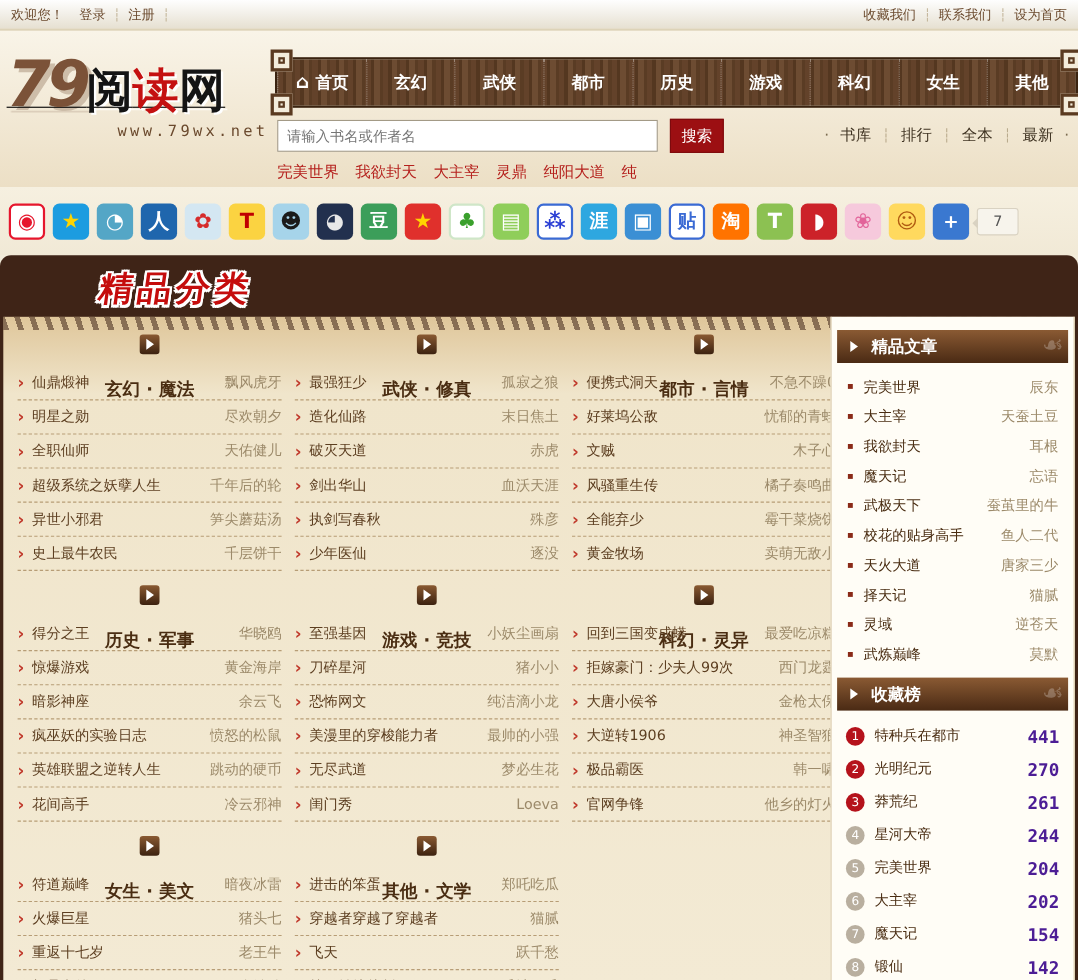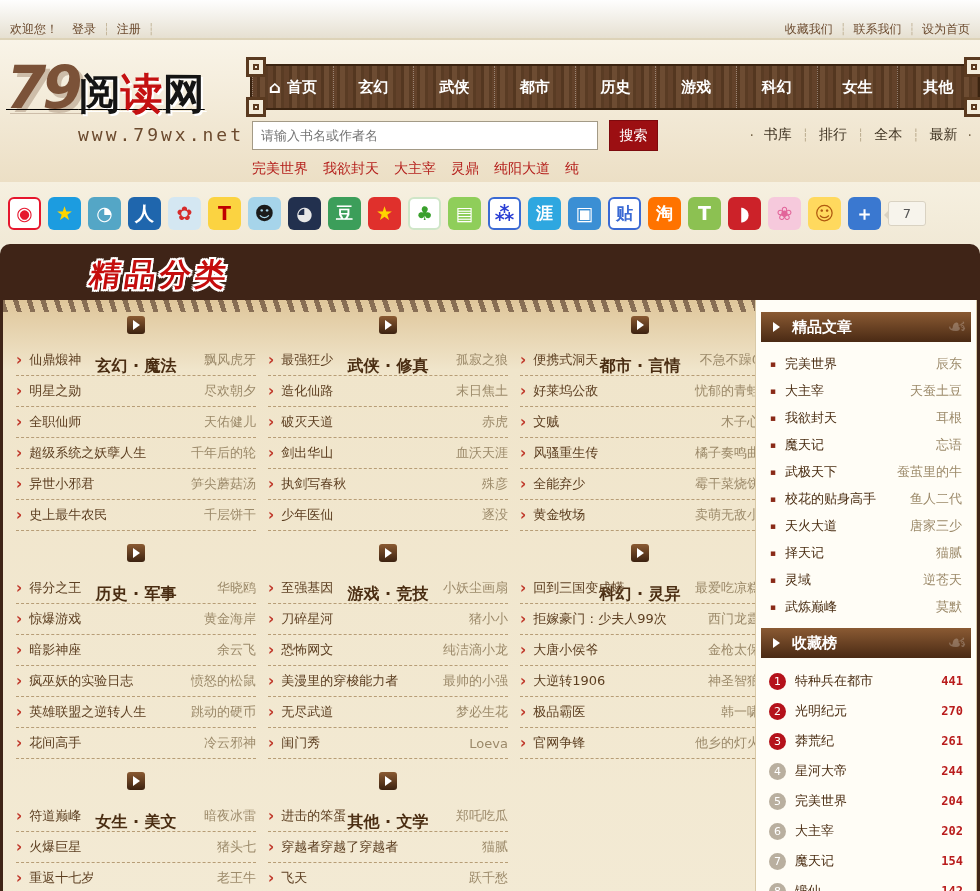--- a/index.html
+++ b/index.html
@@ -1,37 +1,37 @@
 <!DOCTYPE html>
 <html><head>
 <meta charset="utf-8">
 <style>
   *{margin:0;padding:0;box-sizing:border-box;}
   html,body{width:980px;height:891px;overflow:hidden;}
   body{font-family:"DejaVu Sans","Liberation Sans",sans-serif;background:#f2ebda;font-size:13px;}
   a{text-decoration:none;cursor:pointer;}
 
   
-  .topbar{height:40px;background:linear-gradient(#fefefe,#e6e0d1);border-bottom:2px solid #ddd3b8;
-          display:flex;align-items:flex-end;justify-content:space-between;padding:0 10px;color:#6b4a2e;font-size:12px;}
+  .topbar{height:28px;background:linear-gradient(#fefefe,#e6e0d1);border-bottom:2px solid #ddd3b8;
+          display:flex;align-items:center;justify-content:space-between;padding:0 10px;color:#6b4a2e;font-size:12px;}
   .topbar a{color:#6b4a2e;}
   .tsep{color:#bfb194;margin:0 7px;font-size:11px;}
   .tl,.tr{display:flex;align-items:center;}
   .welcome{margin-right:14px;}
 
   
   .header{position:relative;height:142px;background:linear-gradient(#f9f4e8,#ecdfc5);}
   .logo{position:absolute;left:6px;top:14px;width:238px;cursor:pointer;}
   .logo-line{white-space:nowrap;text-decoration:underline;}
   .l79{font-size:58px;font-weight:bold;color:#7b5238;font-style:italic;letter-spacing:-4px;
        text-shadow:4px 4px 0 #cdbda9;}
   .lyue,.lwang{font-size:42px;font-weight:bold;color:#141414;text-shadow:2px 2px 0 #fff;}
   .ldu{font-size:42px;font-weight:bold;color:#c41111;text-shadow:2px 2px 0 #fff;}
   .logo-url{display:block;text-align:right;color:#6b4a2e;font-family:"DejaVu Sans Mono",monospace;
-            font-size:18px;letter-spacing:3px;margin-top:2px;}
+            font-size:14px;letter-spacing:3px;margin-top:2px;}
 
   .nav{position:absolute;left:250px;right:0;top:24px;height:46px;border:2px solid #3a2310;
        background:repeating-linear-gradient(90deg,#63422a 0 5px,#543720 5px 8px,#6d4c32 8px 13px,#5a3c24 13px 16px);
        display:flex;align-items:stretch;}
   .fret{position:absolute;width:20px;height:20px;background:#f3ecdb;border:3px solid #5a3a20;z-index:3;}
   .fret i{position:absolute;left:4px;top:4px;width:6px;height:6px;border:2px solid #5a3a20;display:block;}
   .fret.tl{left:-6px;top:-9px;}
   .fret.bl{left:-6px;bottom:-9px;}
   .fret.tr{right:-6px;top:-9px;}
   .fret.br{right:-6px;bottom:-9px;}
@@ -94,21 +94,21 @@
   .frow{height:27px;display:flex;align-items:center;padding:0 14px;font-size:13px;}
   .fbul{color:#8a2a18;font-size:9px;margin-right:9px;}
   .fbul::before{content:"▪";}
   .ft{flex:1;color:#4a2d12;white-space:nowrap;overflow:hidden;}
   .fa{color:#9c8a6a;white-space:nowrap;}
   .rrow{height:30px;display:flex;align-items:center;padding:0 13px;font-size:13px;}
   .badge{width:17px;height:17px;border-radius:50%;color:#fff;font-size:11px;display:flex;align-items:center;
          justify-content:center;margin-right:9px;flex:0 0 auto;}
   .badge.red{background:#b5121b;} .badge.gray{background:#b9af9f;}
   .rt{flex:1;color:#4a2d12;white-space:nowrap;overflow:hidden;}
-  .rc{color:#b91c1c;font-weight:bold;font-size:12px;font-family:"DejaVu Sans Mono",monospace;}
+  .rc{color:#4c1d95;font-weight:bold;font-size:16px;font-family:"DejaVu Sans Mono",monospace;}
   .gap{height:8px;}
 </style>
 </head>
 <body>
 
 <div class="topbar">
   <div class="tl">
     <span class="welcome">欢迎您！</span>
     <a>登录</a>
       <span class="tsep">┆</span>

